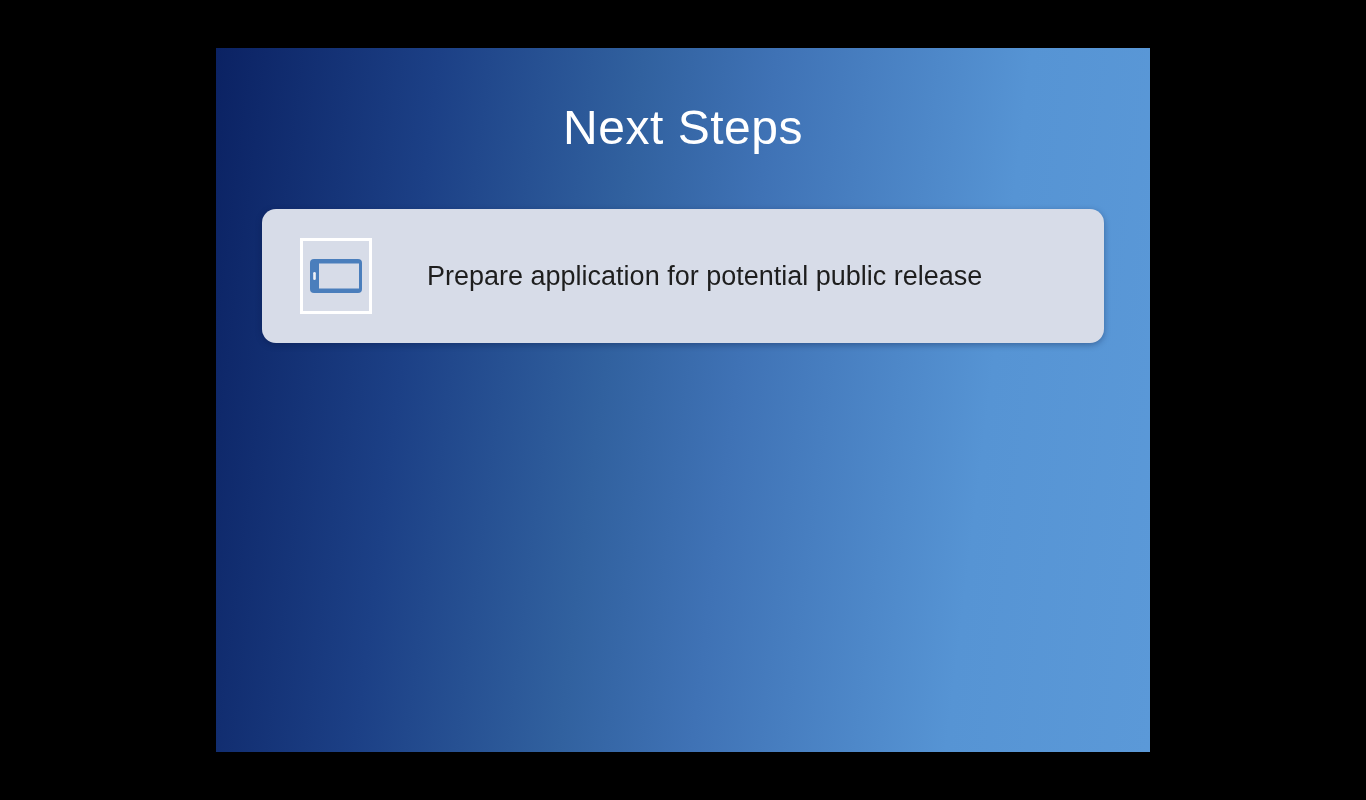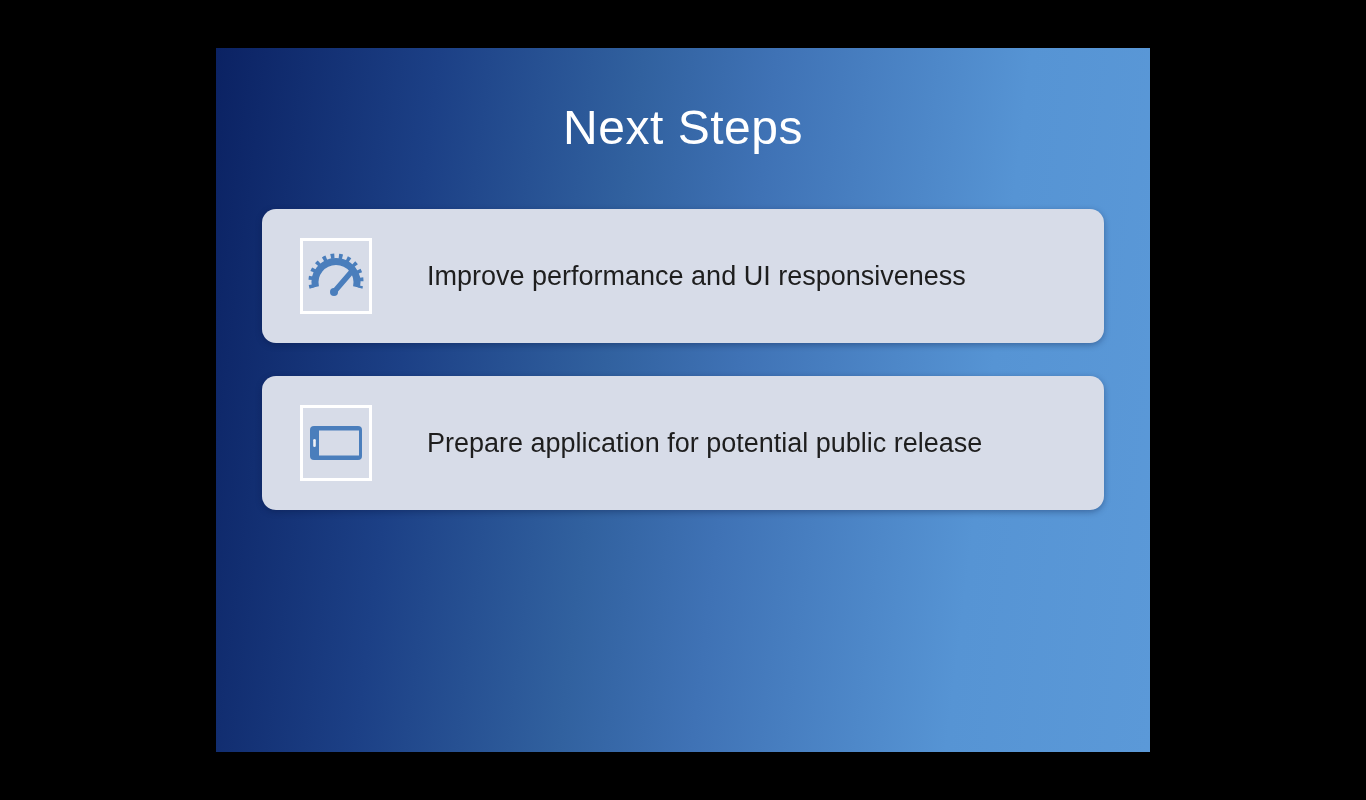--- a/index.html
+++ b/index.html
@@ -85,34 +85,20 @@
 <body>
 
 <div class="canvas">
   <div class="slide">
 
     <div class="slide-title">Next Steps</div>
 
     <div class="cards">
 
 
-      <div class="card">
-        <div class="icon-box">
-          <svg width="58" height="56" viewBox="0 0 58 56">
-
-            <path d="M 5 40 A 25 25 0 1 1 53 40" fill="none" stroke="#4a7ebc" stroke-width="5" stroke-dasharray="3.6 4.6"></path>
-
-            <path d="M 8.5 39 A 21 21 0 1 1 49.5 39" fill="none" stroke="#4a7ebc" stroke-width="7"></path>
-
-            <line x1="27" y1="44" x2="46" y2="22" stroke="#4a7ebc" stroke-width="5.5" stroke-linecap="round"></line>
-            <circle cx="27" cy="44" r="4" fill="#4a7ebc"></circle>
-          </svg>
-        </div>
-        <div class="card-text">Improve performance and UI responsiveness</div>
-      </div>
 
       <div class="card">
         <div class="icon-box">
           <svg width="58" height="56" viewBox="0 0 58 56">
             <rect x="3" y="11" width="52" height="34" rx="4" fill="#4a7ebc"></rect>
             <rect x="12" y="15.5" width="40" height="25" fill="#d7dce8"></rect>
             <rect x="6.2" y="24" width="2.6" height="8" rx="1.3" fill="#eef1f7"></rect>
           </svg>
         </div>
         <div class="card-text">Prepare application for potential public release</div>

